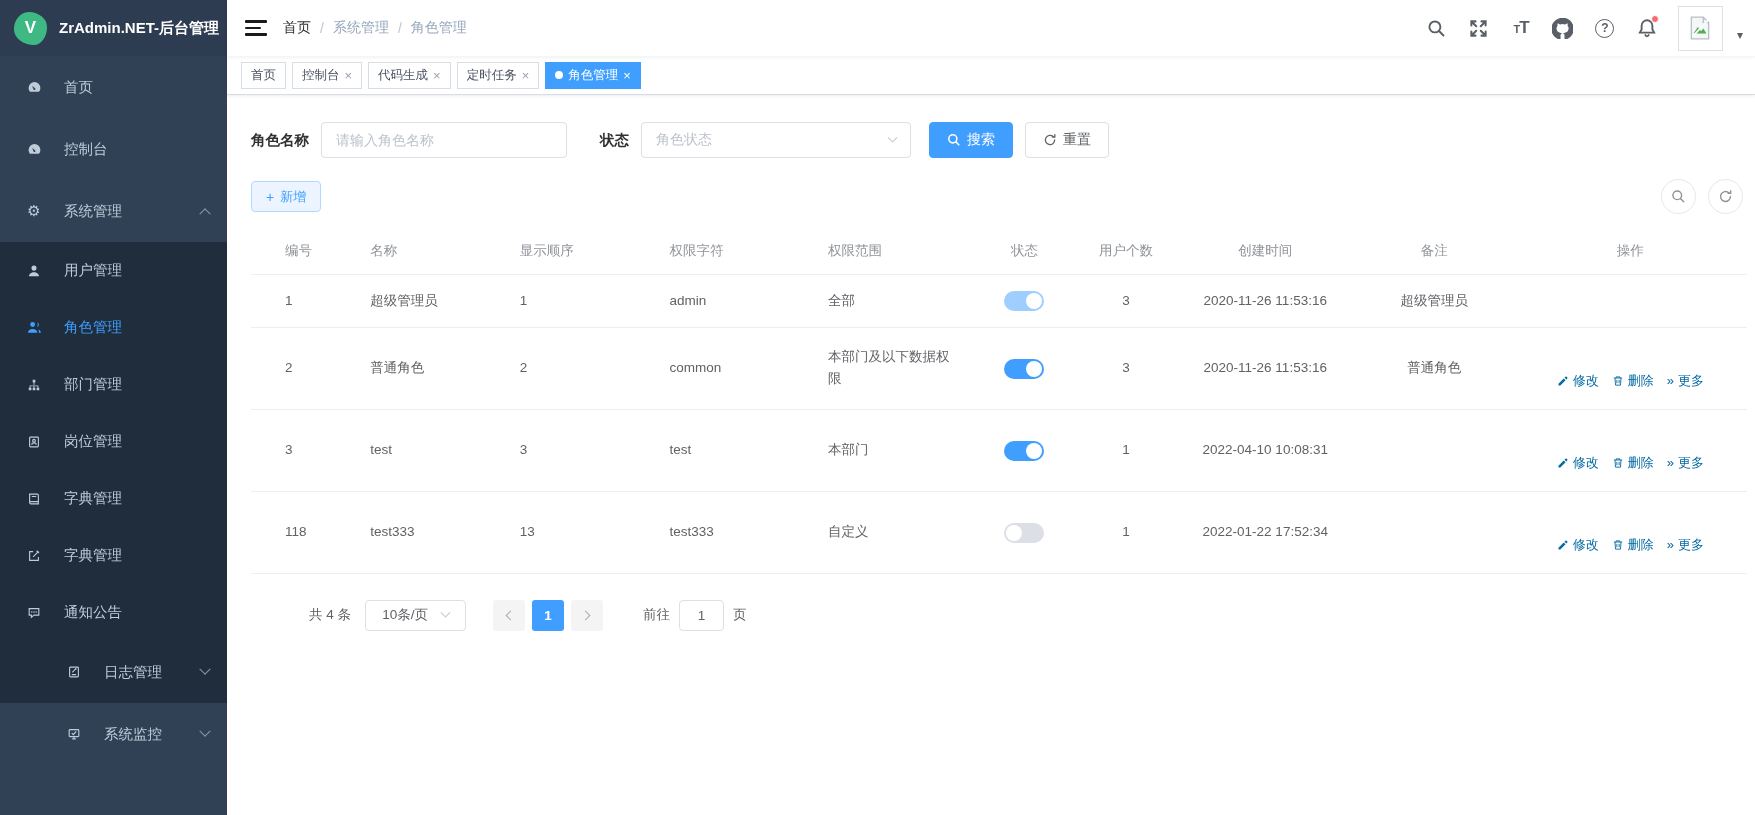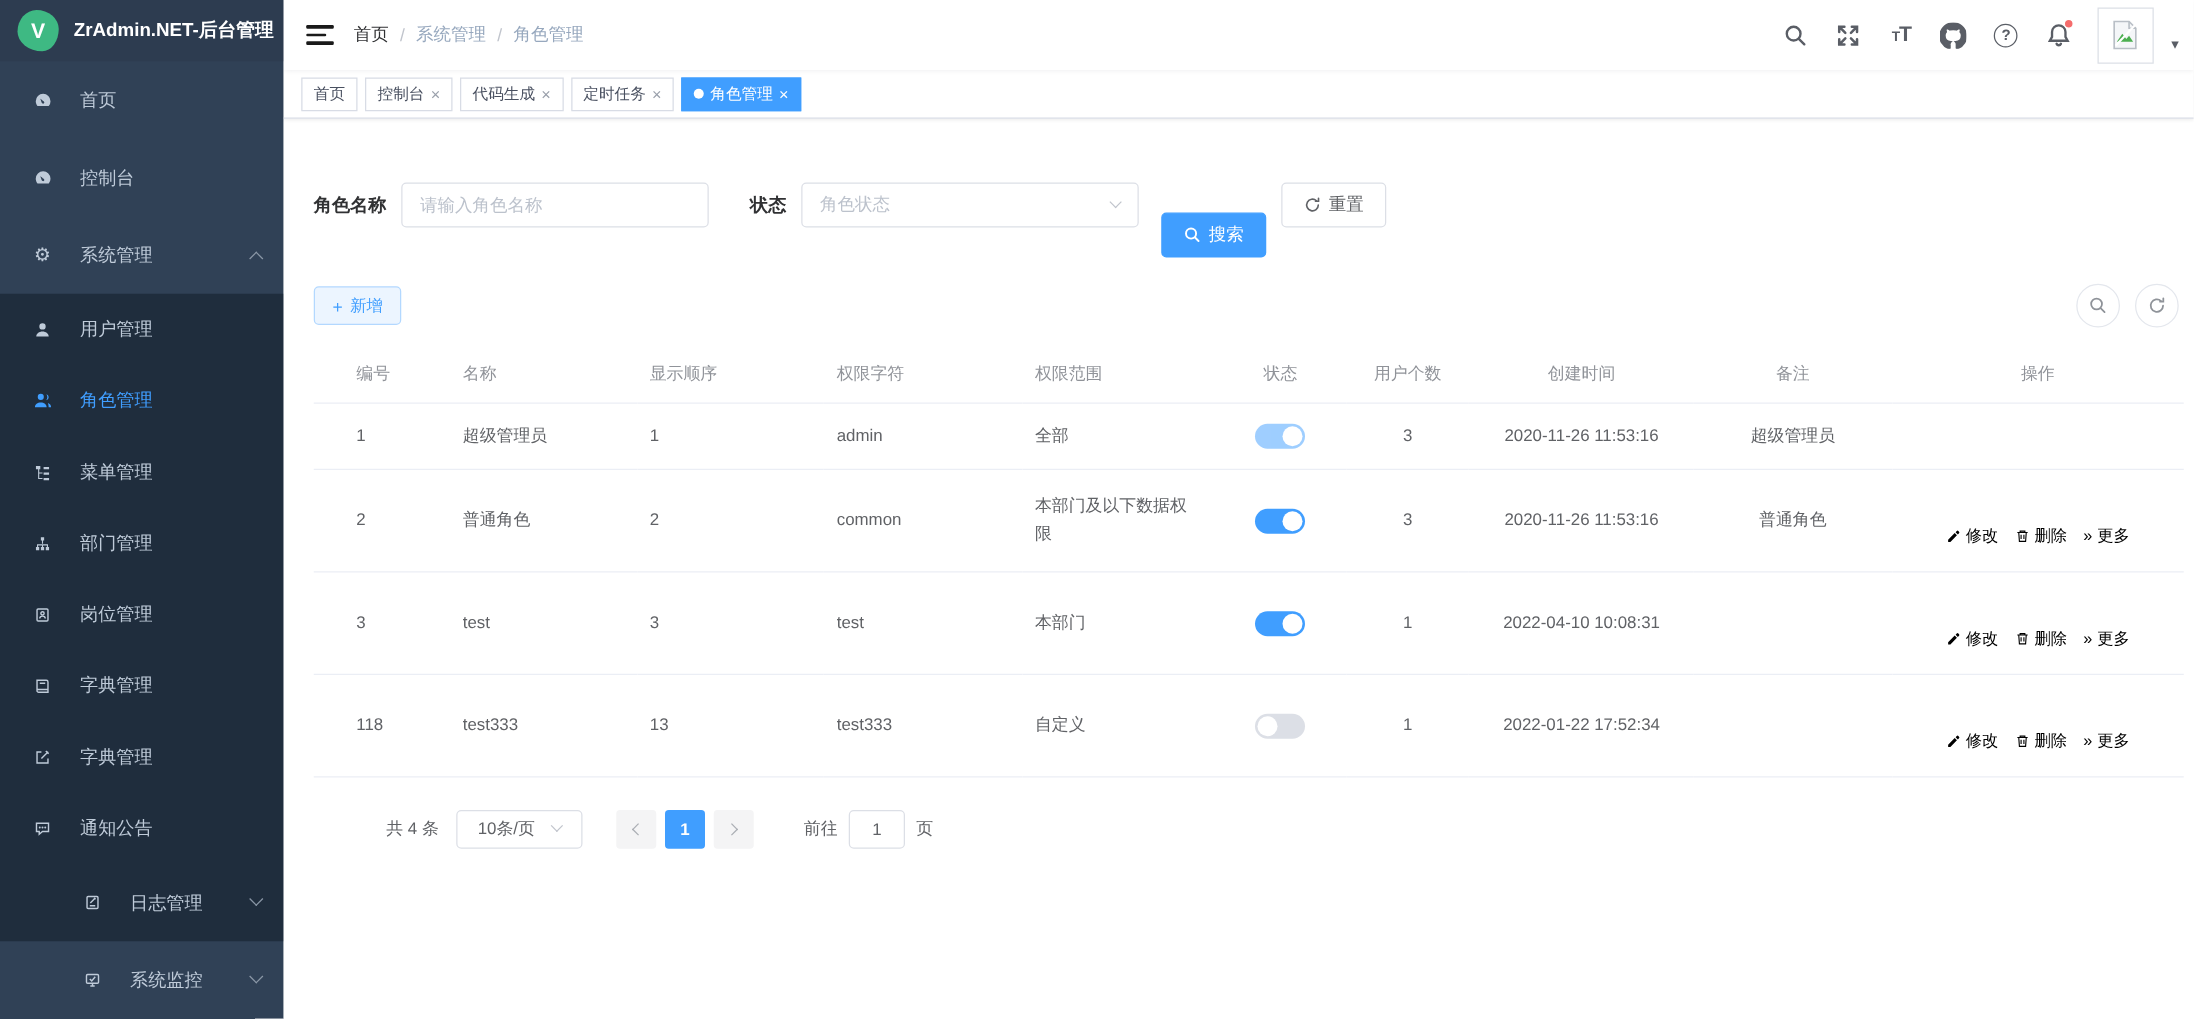--- a/index.html
+++ b/index.html
@@ -55,21 +55,21 @@
   .content { flex:1; padding:27px 8px 0 24px; background:#fff; overflow:hidden; }
 
   .search-form { display:flex; align-items:center; }
   .form-label { font-size:14.5px; font-weight:bold; color:#303133; margin-right:12px; }
   .el-input { height:36px; width:246px; border:1px solid #dcdfe6; border-radius:4px; padding:0 14px; font-size:14px; color:#606266; outline:none; background:#fff; }
   .el-input::placeholder { color:#bcc2cc; }
   .el-select { height:36px; width:270px; border:1px solid #dcdfe6; border-radius:4px; padding:0 14px; font-size:14px; color:#bcc2cc; background:#fff; display:flex; align-items:center; justify-content:space-between; cursor:pointer; margin-right:18px; }
   .sel-arrow { width:7px; height:7px; border-right:1.4px solid #c0c4cc; border-bottom:1.4px solid #c0c4cc; transform:rotate(45deg) translate(-2px,-2px); }
   .gap1 { width:33px; }
   .btn { height:36px; border-radius:4px; font-size:14px; display:inline-flex; align-items:center; justify-content:center; cursor:pointer; border:1px solid transparent; gap:6px; padding:0 17px; }
-  .btn-primary { background:#409eff; border-color:#409eff; color:#fff;margin-top:48px; }
+  .btn-primary { background:#409eff; border-color:#409eff; color:#fff; }
   .btn-default { background:#fff; border-color:#dcdfe6; color:#606266; margin-left:12px; }
   .btn-plain-primary { background:#ecf5ff; border-color:#b3d8ff; color:#409eff; height:31px; font-size:13px; padding:0 14px; }
   .btn .plus-glyph { font-size:14px; }
 
   .toolbar { display:flex; align-items:center; margin-top:21px; }
   .toolbar-right { margin-left:auto; display:flex; gap:12px; margin-right:4px; }
   .circle-btn { width:35px; height:35px; border-radius:50%; border:1px solid #e4e7ed; background:#fff; display:flex; align-items:center; justify-content:center; color:#8f9399; cursor:pointer; }
 
   
   table.role-table { width:100%; border-collapse:collapse; margin-top:14px; table-layout:fixed; }
@@ -78,21 +78,21 @@
   .role-table th:first-child, .role-table td:first-child { padding-left:34px; }
   .role-table th.c, .role-table td.c { text-align:center; }
 
   .sw { width:40px; height:20px; border-radius:10px; background:#dcdfe6; position:relative; display:inline-block; cursor:pointer; vertical-align:middle; }
   .sw .knob { position:absolute; top:2px; left:2px; width:16px; height:16px; border-radius:50%; background:#fff; }
   .sw[data-status^="on"] { background:#409eff; }
   .sw[data-status^="on"] .knob { left:22px; }
   .sw[data-status="on-disabled"] { opacity:.5; }
 
   .ops { display:inline-flex; gap:13px; white-space:nowrap; }
-  .op-link { color:#000000; font-size:13px; display:inline-flex; align-items:center; gap:4px; cursor:pointer;margin-top:28px; }
+  .op-link { color:#0369a1; font-size:13px; display:inline-flex; align-items:center; gap:4px; cursor:pointer;margin-top:28px; }
   .op-link svg { flex-shrink:0; }
   .more-glyph { font-size:13px; }
 
   
   .pagination { display:flex; align-items:center; margin:26px 0 0 34px; font-size:13.5px; color:#606266; }
   .pg-total { margin-right:14px;margin-left:24px; }
   .pg-size { width:101px; height:31px; border:1px solid #dcdfe6; border-radius:4px; display:flex; align-items:center; justify-content:center; gap:14px; color:#606266; cursor:pointer; background:#fff; }
   .pg-btn { width:32px; height:31px; background:#f4f4f5; border-radius:3px; display:flex; align-items:center; justify-content:center; cursor:pointer; color:#76797e; }
   .pg-btn.prev { margin-left:27px; }
   .pg-btn .pg-chev { width:7px; height:7px; border-right:1.6px solid #a9adb3; border-bottom:1.6px solid #a9adb3; }
@@ -149,28 +149,20 @@
           </span>
           <span>用户管理</span>
         </div>
         <div class="menu-item active">
           <span class="mi-icon">
             <svg width="15" height="15" viewBox="0 0 16 16" fill="currentColor">
                 <path d="M6 7.4a2.6 2.6 0 1 0 0-5.2 2.6 2.6 0 0 0 0 5.2zM1 13.6c0-2.3 2.2-4 5-4s5 1.7 5 4zM10.6 7.6c1.2-.2 2.1-1.2 2.1-2.5 0-1.2-.8-2.2-1.9-2.5.5.7.8 1.6.8 2.5s-.4 1.8-1 2.5zM12.1 10.1c1.6.6 2.7 1.9 2.7 3.5h-2.1c0-1.3-.2-2.5-.6-3.5z"></path>
               </svg>
           </span>
           <span>角色管理</span>
-        </div>
-        <div class="menu-item">
-          <span class="mi-icon">
-            <svg width="14" height="14" viewBox="0 0 16 16" fill="currentColor">
-                <path d="M2 2h4v3H2zM9 3h5v2H9zM9 8h5v2H9zM9 13h5v2H9zM4 5v9h4v-1H5V9h3V8H5V5z"></path>
-              </svg>
-          </span>
-          <span>菜单管理</span>
         </div>
         <div class="menu-item">
           <span class="mi-icon">
             <svg width="14" height="14" viewBox="0 0 16 16" fill="currentColor">
                 <path d="M6.5 2h3v3h-3zM2 11h3v3H2zM6.5 11h3v3h-3zM11 11h3v3h-3zM7.5 5h1v3h-1zM3 8.5h10v1H3zM3 8.5h1v2.5H3zM12 8.5h1v2.5h-1zM7.5 8.5h1v2.5h-1z"></path>
               </svg>
           </span>
           <span>部门管理</span>
         </div>
         <div class="menu-item">

